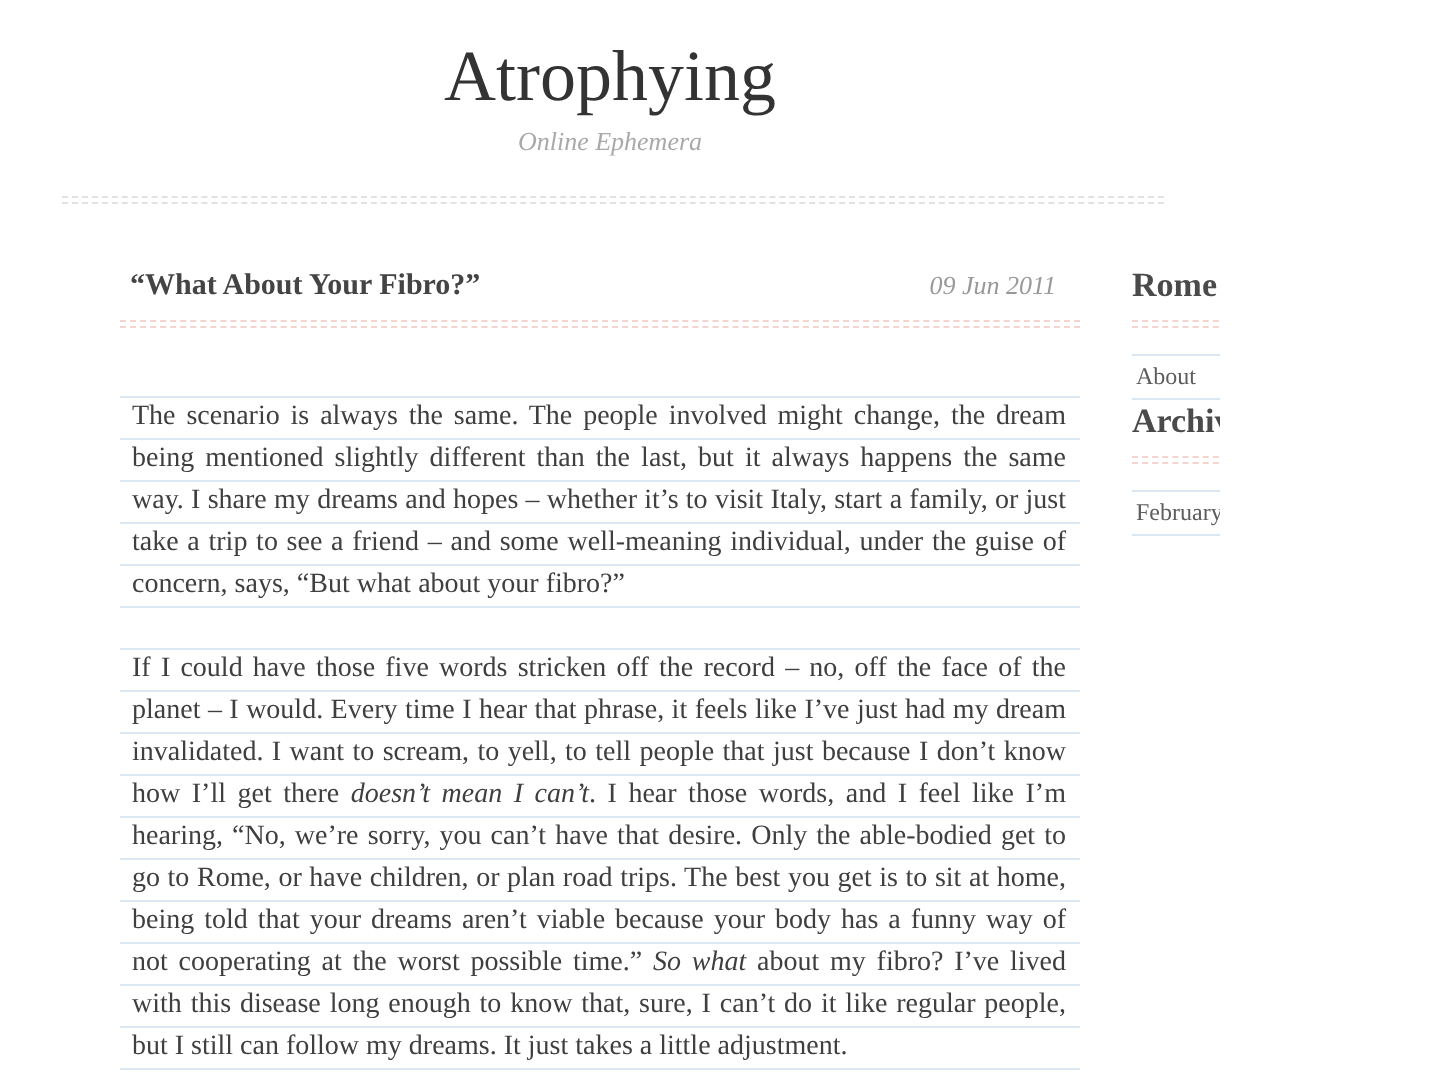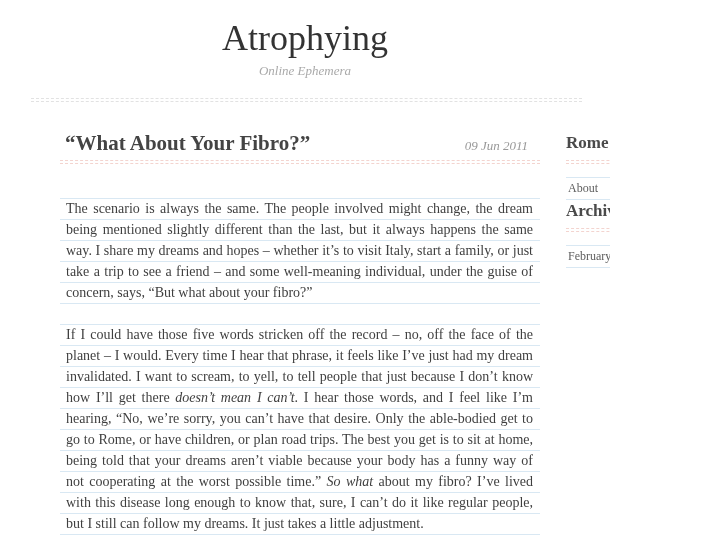--- a/index.html
+++ b/index.html
@@ -64,21 +64,21 @@
   }
   .post-header {
     display: flex;
     justify-content: space-between;
     align-items: baseline;
     height: 23px;
     padding: 0 12px 0 5px;
   }
   .post-title {
     margin: 0;
-    font-size: 21px;
+    font-size: 15px;
     line-height: 23px;
     font-weight: bold;
     color: #444444;
     cursor: pointer;
   }
   .post-date {
     font-size: 13px;
     font-style: italic;
     color: #999999;
     white-space: nowrap;

